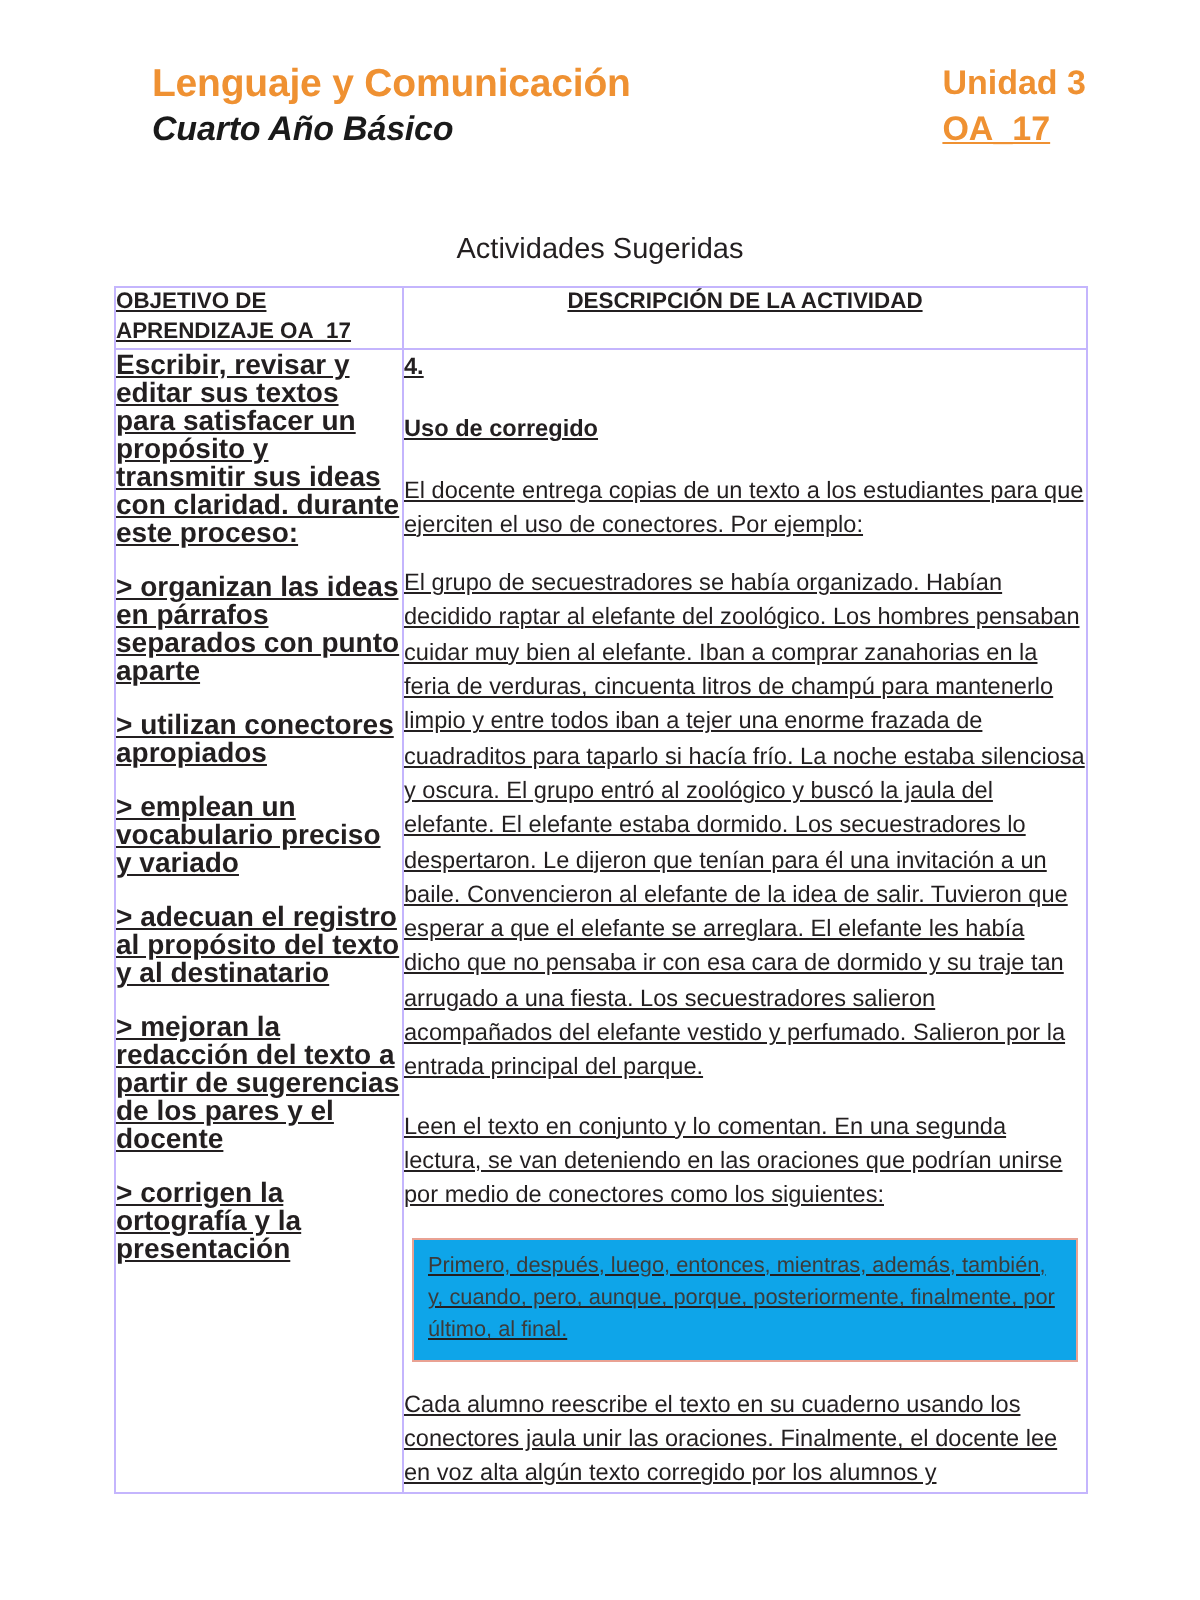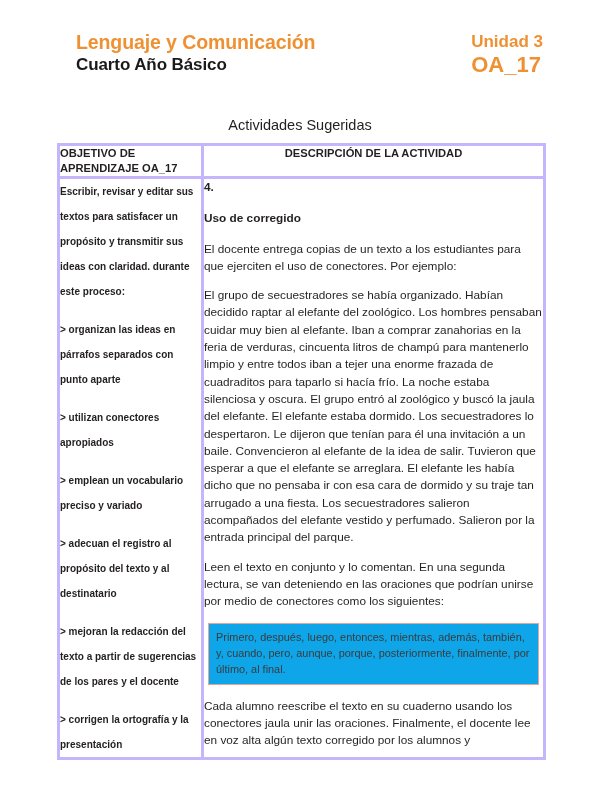--- a/index.html
+++ b/index.html
@@ -49,34 +49,36 @@
     letter-spacing: -0.1px;
     white-space: nowrap;
   }
   .grade-title {
     font-size: 17px;
     font-weight: bold;
     color: #1a1a1a;
     line-height: 22px;
     letter-spacing: -0.1px;
     white-space: nowrap;
+    font-style: italic;
   }
   .unit-label {
     font-size: 17px;
     font-weight: bold;
     color: #ef9132;
     line-height: 24px;
     white-space: nowrap;
   }
   .oa-label {
-    font-size: 22px;
+    font-size: 17px;
     font-weight: bold;
     color: #ef9132;
     line-height: 22px;
     white-space: nowrap;
+    text-decoration: underline;
   }
 
   
   .section-heading {
     position: absolute;
     left: 57px;
     top: 117px;
     width: 486px;
     text-align: center;
     font-size: 14.5px;
@@ -87,41 +89,42 @@
   
   .act-table {
     position: absolute;
     left: 57px;
     top: 143px;
     width: 486px;
     border-collapse: collapse;
     table-layout: fixed;
   }
   .act-table td {
-    border: 3px solid #c4b5fd;
+    border: 1px solid #c4b5fd;
     vertical-align: top;
     padding: 0;
+    text-decoration: underline;
   }
   .col-left  { width: 144px; }
   .col-right { width: 342px; }
 
   .th-cell {
     padding: 5px 6px 6px 6px;
     font-size: 11.2px;
     font-weight: bold;
     line-height: 15px;
     color: #231f20;
   }
   .th-cell.center { text-align: center; }
 
   .body-left {
     padding: 9px 8px 14px 6px;
-    font-size: 10px;
-    font-weight: bold;
-    line-height: 25px;
+    font-size: 14px;
+    font-weight: bold;
+    line-height: 14px;
     color: #231f20;
   }
   .body-left p {
     margin: 0 0 13px 0;
   }
   .body-left p:last-child { margin-bottom: 0; }
 
   .body-right {
     padding: 9px 10px 12px 8px;
     font-size: 11.8px;

